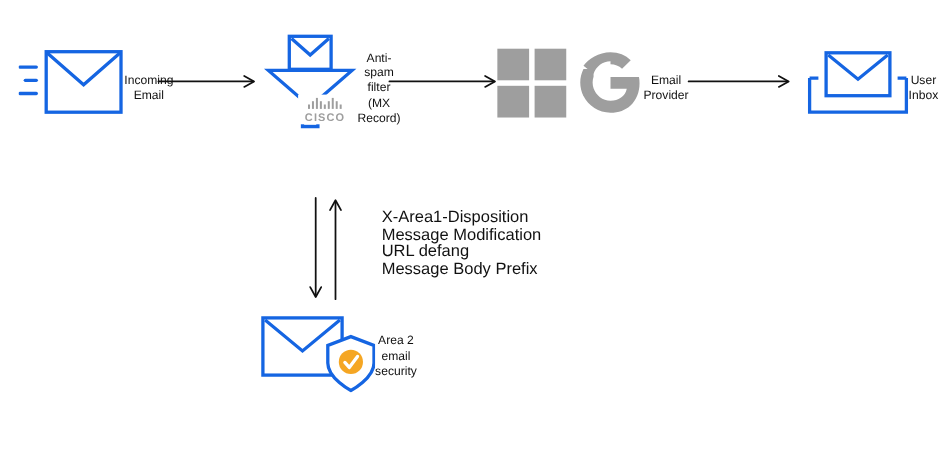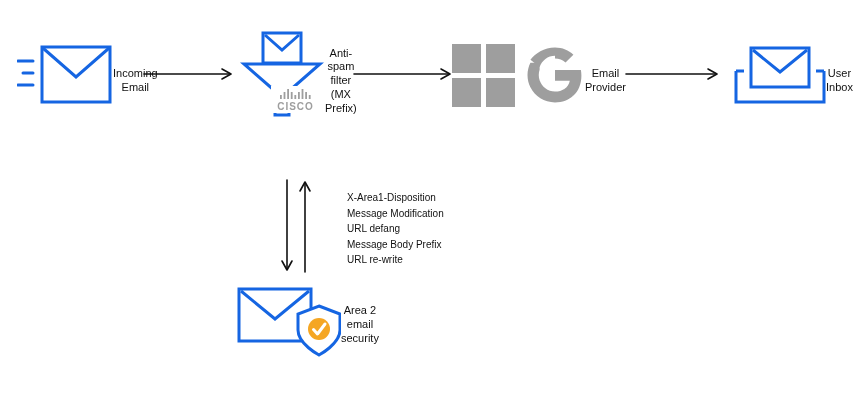--- a/index.html
+++ b/index.html
@@ -13,21 +13,21 @@
   body{font-family:"Liberation Sans",sans-serif;color:var(--ink)}
   .canvas{position:relative;width:855px;height:415px;background:#fff;overflow:hidden}
 
   .node{position:absolute;display:flex;align-items:center}
   .icon-area{display:flex;align-items:center;justify-content:center}
   .row1 .icon-area{height:90px}
   .label{font-size:11px;line-height:1.25;text-align:center;color:var(--ink);margin-top:12px}
   .label.tight{margin-top:8px}
   .provider-icons{display:flex;align-items:center;gap:10px}
 
-  .annotations{position:absolute;left:347px;top:190px;font-size:10px;line-height:15.5px;color:var(--ink)}
+  .annotations{position:absolute;left:347px;top:190px;font-size:15px;line-height:15.5px;color:var(--ink)}
 
   .arrows{position:absolute;left:0;top:0;pointer-events:none}
 
   
   .s-blue{stroke:var(--blue);fill:none;stroke-width:3}
   .f-white{fill:#ffffff}
   .f-gray{fill:var(--gray)}
   .f-amber{fill:var(--amber)}
   .cisco-text{font-family:"Liberation Sans",sans-serif;font-size:10px;font-weight:bold;fill:var(--gray);letter-spacing:1px;text-anchor:middle}
 </style>
@@ -98,21 +98,21 @@
             <rect x="64.6" y="58" width="1.8" height="10"></rect>
             <rect x="68.2" y="61" width="1.8" height="7"></rect>
             <rect x="71.8" y="64" width="1.8" height="4"></rect>
           </g>
           <text x="58.5" y="79" class="cisco-text">CISCO</text>
         </g>
       </svg>
     </div>
     <div class="label">
       <div>Anti-spam filter</div>
-      <div>(MX Prefix)</div>
+      <div>(MX Record)</div>
     </div>
   </div>
 
   <div class="node row1" style="left:734px;top:30px;width:112px">
     <div class="icon-area">
       <svg width="92" height="60" viewBox="0 0 92 60">
         <g class="s-blue">
           <path d="M2,26 H10 M90,26 H82 M2,26 V57 H90 V26"></path>
           <rect x="17" y="3" width="58" height="39"></rect>
           <polyline points="19,5 46,27 73,5"></polyline>
@@ -144,21 +144,20 @@
       </div>
     </div>
     <div class="label">Email Provider</div>
   </div>
 
   <div class="annotations">
     <div>X-Area1-Disposition</div>
     <div>Message Modification</div>
     <div>URL defang</div>
     <div>Message Body Prefix</div>
-    <div>URL re-write</div>
   </div>
 
   <div class="node" style="left:237px;top:282px;width:110px">
     <div class="icon-area" style="height:78px">
       <svg width="104" height="78" viewBox="0 0 104 78">
         <g class="s-blue">
           <rect x="2" y="7" width="72" height="52" class="f-white"></rect>
           <polyline points="4,9 38,37 72,9"></polyline>
         </g>
         <path d="M82,24 L103,32 V48 C103,62 82,73 82,73 C82,73 61,62 61,48 V32 Z" class="s-blue f-white"></path>

